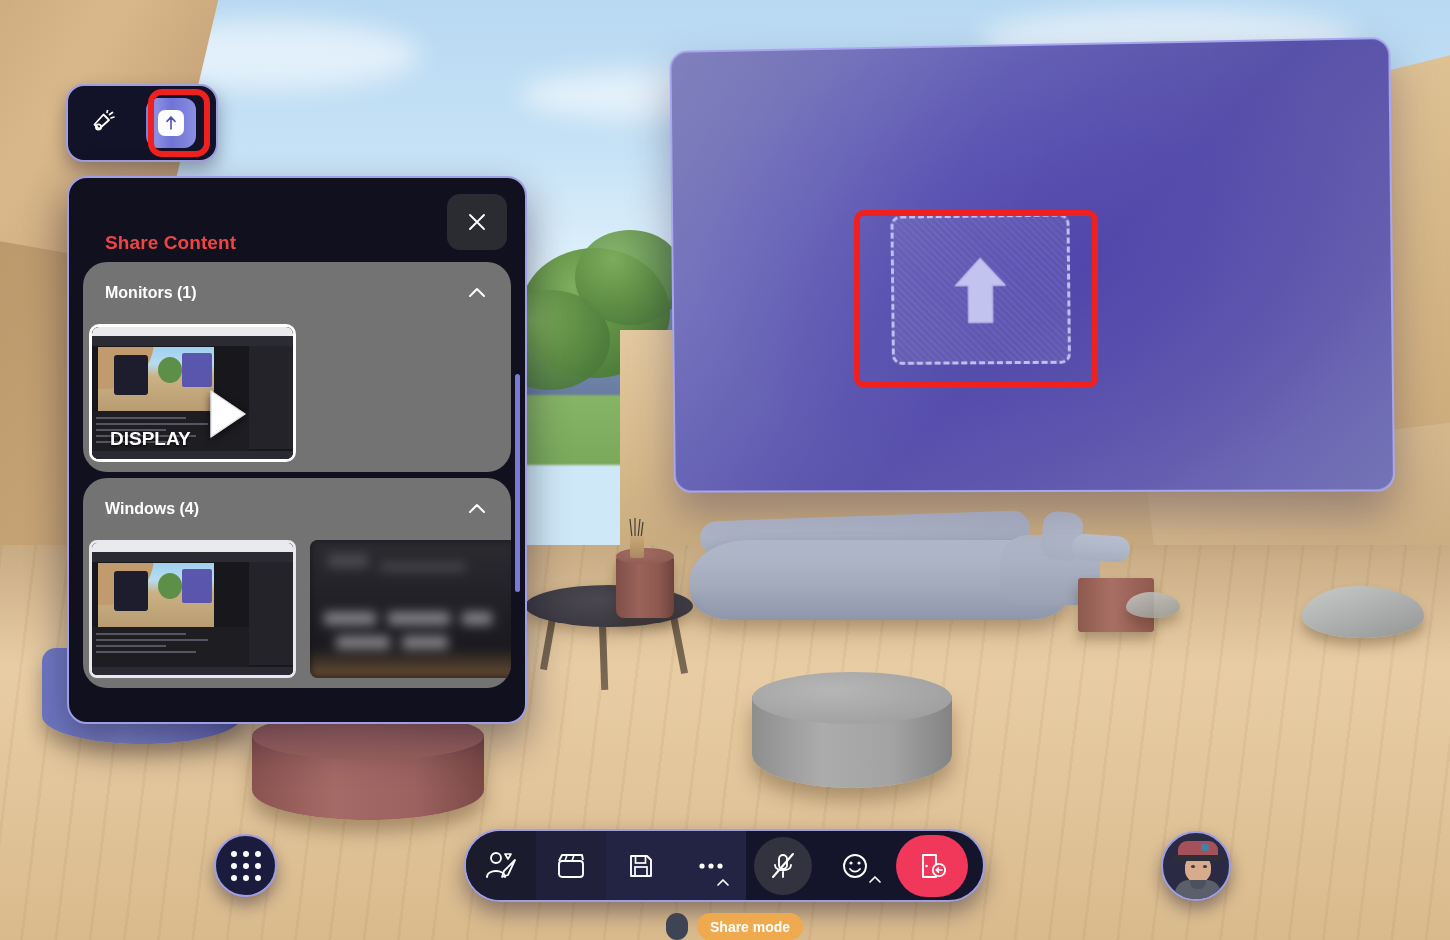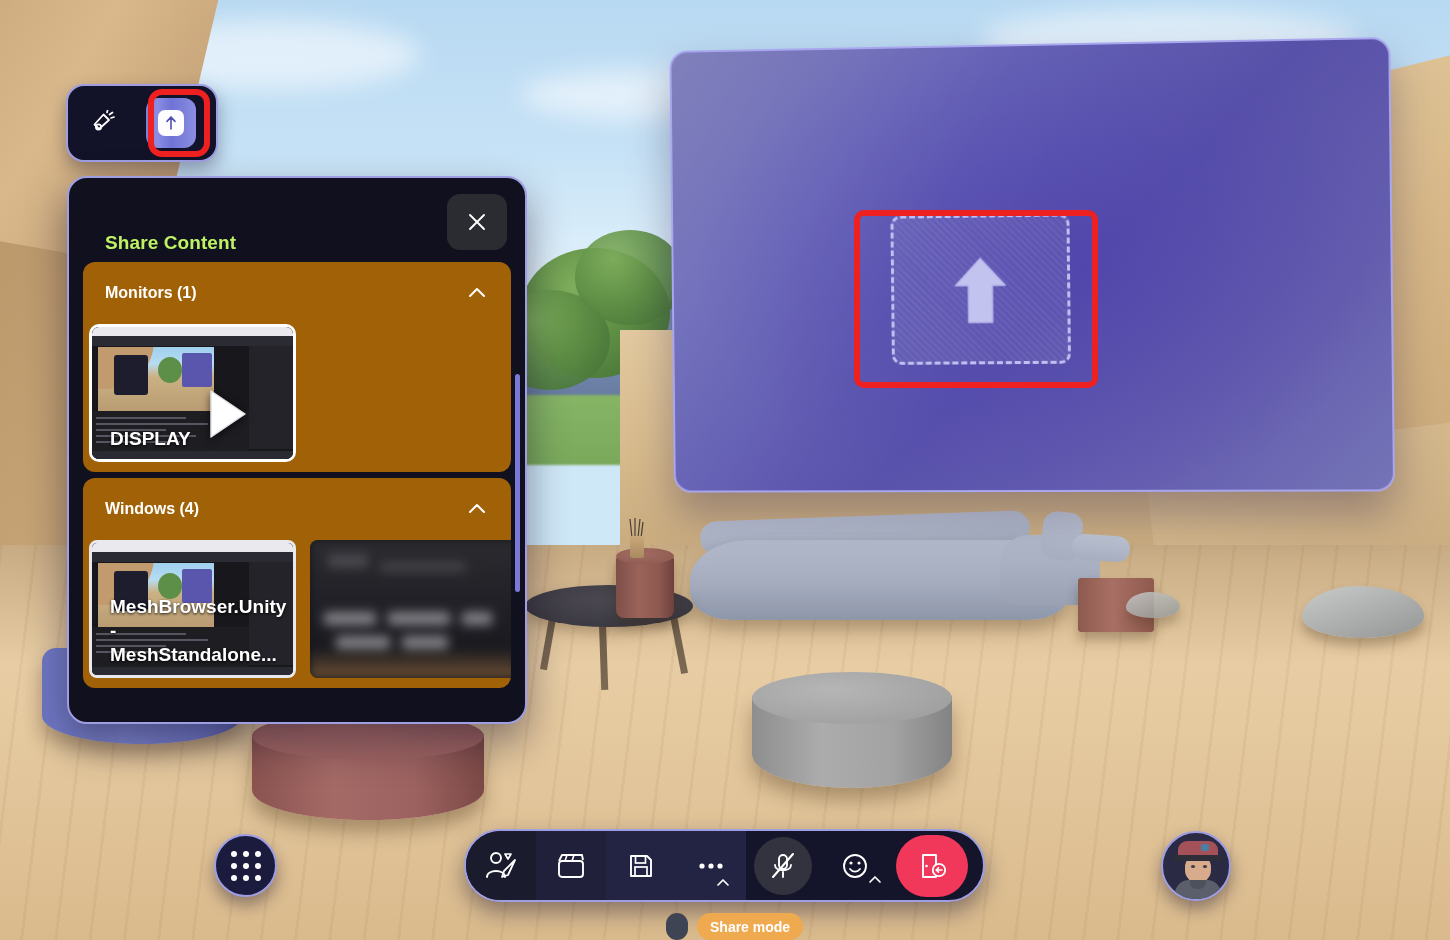--- a/index.html
+++ b/index.html
@@ -239,35 +239,35 @@
     z-index:45;
     box-shadow:0 18px 40px rgba(15,10,35,.45);
     overflow:hidden;
     display:flex; flex-direction:column;
   }
   .panel-header {
     height:84px; flex:0 0 84px; position:relative;
     display:flex; align-items:center; padding:0 18px 0 36px;
   }
   .panel-title {
-    color:#bef264; font-size:19px; font-weight:bold; letter-spacing:.1px;margin-top:46px;
+    color:#ef4444; font-size:19px; font-weight:bold; letter-spacing:.1px;margin-top:46px;
   }
   .close-btn {
     position:absolute; right:18px; top:16px;
     width:60px; height:56px; border-radius:13px;
     background:#2b2b32;
     display:flex; align-items:center; justify-content:center;
   }
   .panel-body {
     flex:1 1 auto; position:relative; overflow:hidden;
     padding:0 14px 0 14px;
   }
   .section {
-    background:#a16207;
-    border-radius:12px;
+    background:#737373;
+    border-radius:24px;
     margin-bottom:6px;
     overflow:hidden;
   }
   .section-head {
     height:62px; display:flex; align-items:center; justify-content:space-between;
     padding:0 22px 0 22px;
   }
   .section-title { color:#fff; font-size:16px; font-weight:bold; }
   .thumb-row { display:flex; gap:14px; padding:0 0 10px 0; }
   .thumb {
@@ -564,21 +564,20 @@
             </div>
             <div class="shot-sidepanel"></div>
             <div class="shot-console">
               <i class="code-line" style="left:4px;top:6px;width:90px;"></i>
               <i class="code-line" style="left:4px;top:12px;width:112px;"></i>
               <i class="code-line" style="left:4px;top:18px;width:70px;"></i>
               <i class="code-line" style="left:4px;top:24px;width:100px;"></i>
             </div>
             <div class="shot-taskbar"></div>
           </div>
-          <span class="thumb-label center">MeshBrowser.Unity - MeshStandalone...</span>
         </div>
         <div class="thumb win">
           <div class="thumb-blur">
             <i class="blur-bar" style="left:18px;top:14px;width:40px;height:14px;opacity:.35;"></i>
             <i class="blur-bar" style="left:70px;top:22px;width:86px;height:10px;opacity:.3;"></i>
             <i class="blur-bar" style="left:14px;top:72px;width:52px;height:13px;"></i>
             <i class="blur-bar" style="left:78px;top:72px;width:62px;height:13px;"></i>
             <i class="blur-bar" style="left:152px;top:72px;width:30px;height:13px;"></i>
             <i class="blur-bar" style="left:26px;top:96px;width:54px;height:13px;"></i>
             <i class="blur-bar" style="left:92px;top:96px;width:46px;height:13px;"></i>

